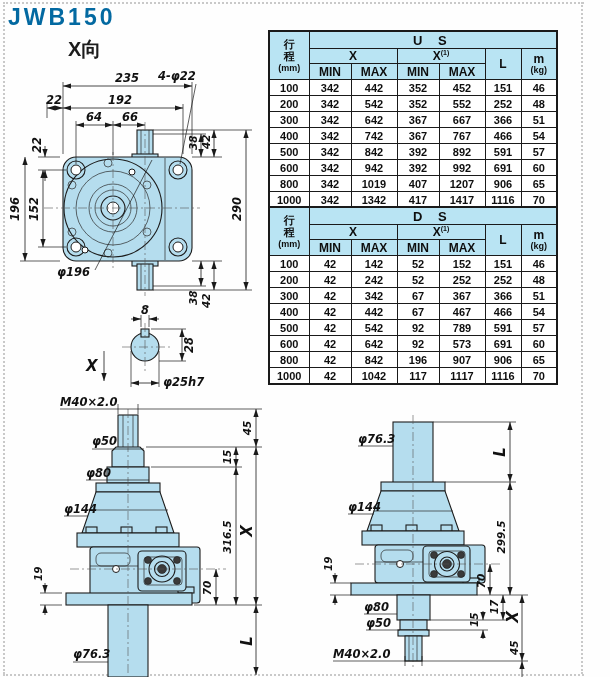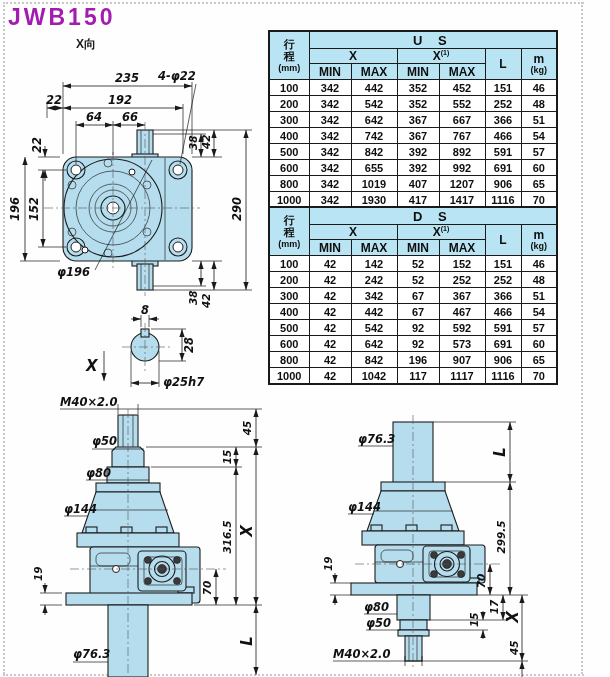--- a/index.html
+++ b/index.html
@@ -1,22 +1,22 @@
 <!DOCTYPE html>
 <html><head>
 <meta charset="utf-8">
 <style>
   html,body{margin:0;padding:0;}
   body{width:610px;height:677px;position:relative;background:#fefefe;
        font-family:"Liberation Sans",sans-serif;overflow:hidden;color:#111;}
   .dotted-v{position:absolute;top:2px;bottom:3px;width:0;border-left:2px dotted #c9c9c9;}
   .dotted-h{position:absolute;left:3px;right:26px;height:0;border-top:2px dotted #c9c9c9;}
   #title{position:absolute;left:8px;top:4px;font-size:23px;font-weight:bold;
-         letter-spacing:3px;color:#a21caf;}
-  #viewlabel{position:absolute;left:76px;top:36px;font-size:12px;font-weight:bold;color:#1c1c1c;}
+         letter-spacing:3px;color:#0369a1;}
+  #viewlabel{position:absolute;left:68px;top:36px;font-size:20px;font-weight:bold;color:#1c1c1c;}
   svg{position:absolute;overflow:visible;}
   
   .part{fill:#b5ddee;stroke:#1c1c1c;stroke-width:1.1;}
   .ln{fill:none;stroke:#1c1c1c;stroke-width:1.1;}
   .thin{fill:none;stroke:#2a2a2a;stroke-width:0.7;}
   .white{fill:#ffffff;stroke:#1c1c1c;stroke-width:1;}
   .dark{fill:#3a3a3a;stroke:#1c1c1c;stroke-width:0.6;}
   .cl{fill:none;stroke:#555;stroke-width:0.6;stroke-dasharray:9 3 2 3;}
   .dim{fill:none;stroke:#1a1a1a;stroke-width:0.8;}
   .ext{fill:none;stroke:#1a1a1a;stroke-width:0.7;}
@@ -398,39 +398,39 @@
         <td>342</td>
         <td>842</td>
         <td>392</td>
         <td>892</td>
         <td>591</td>
         <td>57</td>
       </tr>
       <tr>
         <td>600</td>
         <td>342</td>
-        <td>655</td>
+        <td>942</td>
         <td>392</td>
         <td>992</td>
         <td>691</td>
         <td>60</td>
       </tr>
       <tr>
         <td>800</td>
         <td>342</td>
         <td>1019</td>
         <td>407</td>
         <td>1207</td>
         <td>906</td>
         <td>65</td>
       </tr>
       <tr>
         <td>1000</td>
         <td>342</td>
-        <td>1930</td>
+        <td>1342</td>
         <td>417</td>
         <td>1417</td>
         <td>1116</td>
         <td>70</td>
       </tr>
     </tbody>
 </table>
 
 <table style="left:268px;top:206px;width:288px">
   <colgroup>
@@ -502,21 +502,21 @@
         <td>67</td>
         <td>467</td>
         <td>466</td>
         <td>54</td>
       </tr>
       <tr>
         <td>500</td>
         <td>42</td>
         <td>542</td>
         <td>92</td>
-        <td>592</td>
+        <td>789</td>
         <td>591</td>
         <td>57</td>
       </tr>
       <tr>
         <td>600</td>
         <td>42</td>
         <td>642</td>
         <td>92</td>
         <td>573</td>
         <td>691</td>

